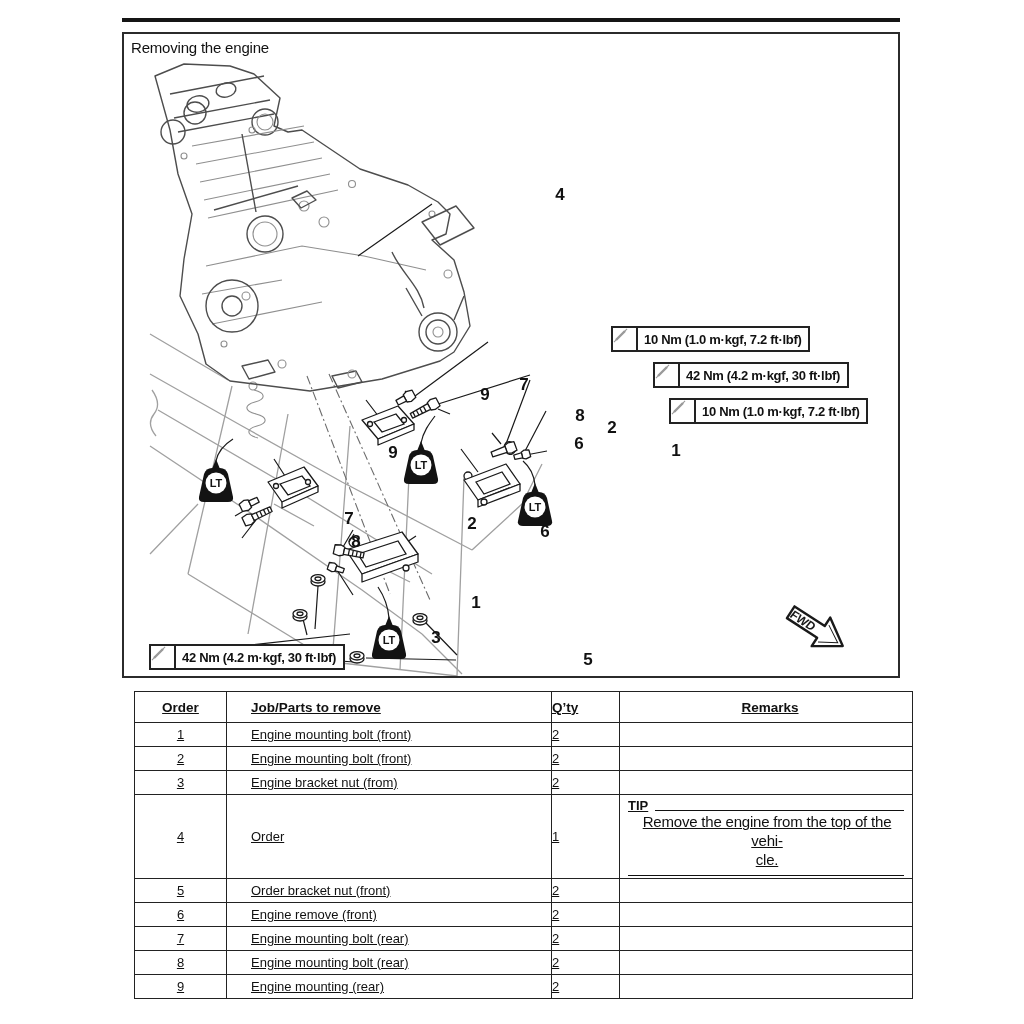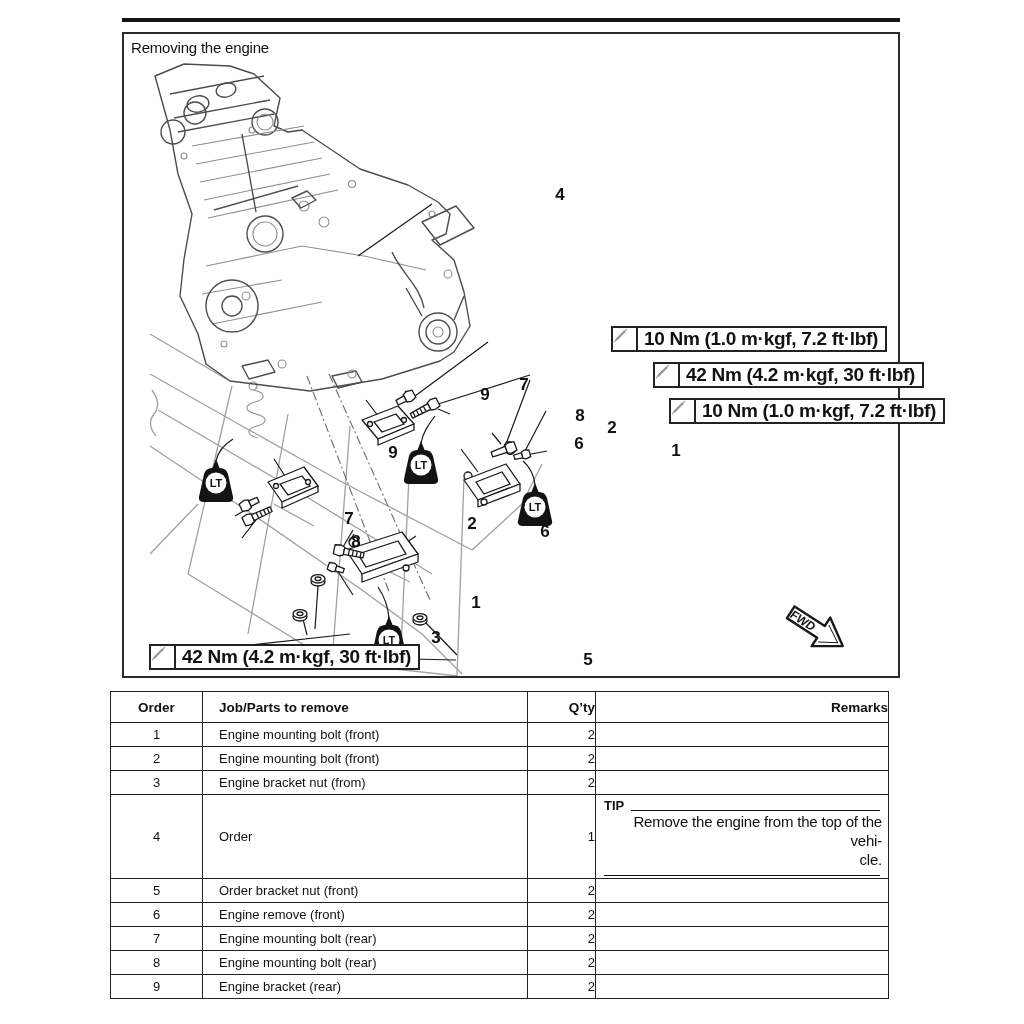--- a/index.html
+++ b/index.html
@@ -19,33 +19,33 @@
   .prt{stroke:#1a1a1a;stroke-width:1.3;fill:#fff;stroke-linejoin:round;}
   .prtn{stroke:#1a1a1a;stroke-width:1.3;fill:none;}
   
   .callout{position:absolute;transform:translate(-50%,-50%);font-size:17px;font-weight:bold;
            color:#111;line-height:1;}
   
   .torque{position:absolute;display:flex;align-items:stretch;height:26px;border:2px solid #222;
           background:#fff;box-sizing:border-box;}
   .torque .wrench-cell{width:23px;display:flex;align-items:center;justify-content:center;
           border-right:2px solid #222;}
-  .torque .t-text{display:flex;align-items:center;padding:0 7px 0 6px;font-size:19px;
+  .torque .t-text{display:flex;align-items:center;padding:0 7px 0 6px;font-size:13px;
           font-weight:bold;white-space:nowrap;letter-spacing:-.3px;}
   
-  .parts-table{position:absolute;left:110px;top:691px;width:778px;border-collapse:collapse;
-          table-layout:fixed;}
+  .parts-table{position:absolute;left:134px;top:691px;width:778px;border-collapse:collapse;
+          table-layout:fixed;text-decoration:underline;}
   .parts-table td,.parts-table th{border:1.4px solid #222;font-size:13px;color:#111;
           padding:0;box-sizing:border-box;background:#fff;}
   .parts-table th{height:31px;font-size:13.5px;font-weight:bold;text-align:center;}
   .parts-table td{height:24px;}
   .parts-table .c-order{width:92px;text-align:center;}
-  .parts-table .c-job{width:325px;text-align:left;padding-left:16px;}
-  .parts-table .c-qty{width:68px;text-align:right;}
-  .parts-table .c-rem{width:293px;text-align:right;padding-left:8px;}
+  .parts-table .c-job{width:325px;text-align:left;padding-left:24px;}
+  .parts-table .c-qty{width:68px;text-align:left;}
+  .parts-table .c-rem{width:293px;text-align:center;padding-left:8px;}
   .row-tall td{height:73px;}
   .tip{padding:4px 6px 2px 0;}
   .tip-head{display:flex;align-items:flex-end;}
   .tip-label{font-weight:bold;font-size:13px;line-height:1.1;}
   .tip-rule{flex:1;border-bottom:1.2px solid #111;margin:0 2px 2px 7px;}
   .tip-line{font-size:15px;line-height:1.25;letter-spacing:-.2px;}
   .tip-endrule{border-bottom:1.2px solid #111;margin:5px 2px 0 0;}
 </style>
 </head>
 <body>
@@ -362,20 +362,20 @@
       <td class="c-rem"></td>
     </tr>
     <tr>
       <td class="c-order">8</td>
       <td class="c-job">Engine mounting bolt (rear)</td>
       <td class="c-qty">2</td>
       <td class="c-rem"></td>
     </tr>
     <tr>
       <td class="c-order">9</td>
-      <td class="c-job">Engine bracket (rear)</td>
+      <td class="c-job">Engine mounting (rear)</td>
       <td class="c-qty">2</td>
       <td class="c-rem"></td>
     </tr>
   </tbody>
     </table>
 
 </div>
 
 </body></html>

